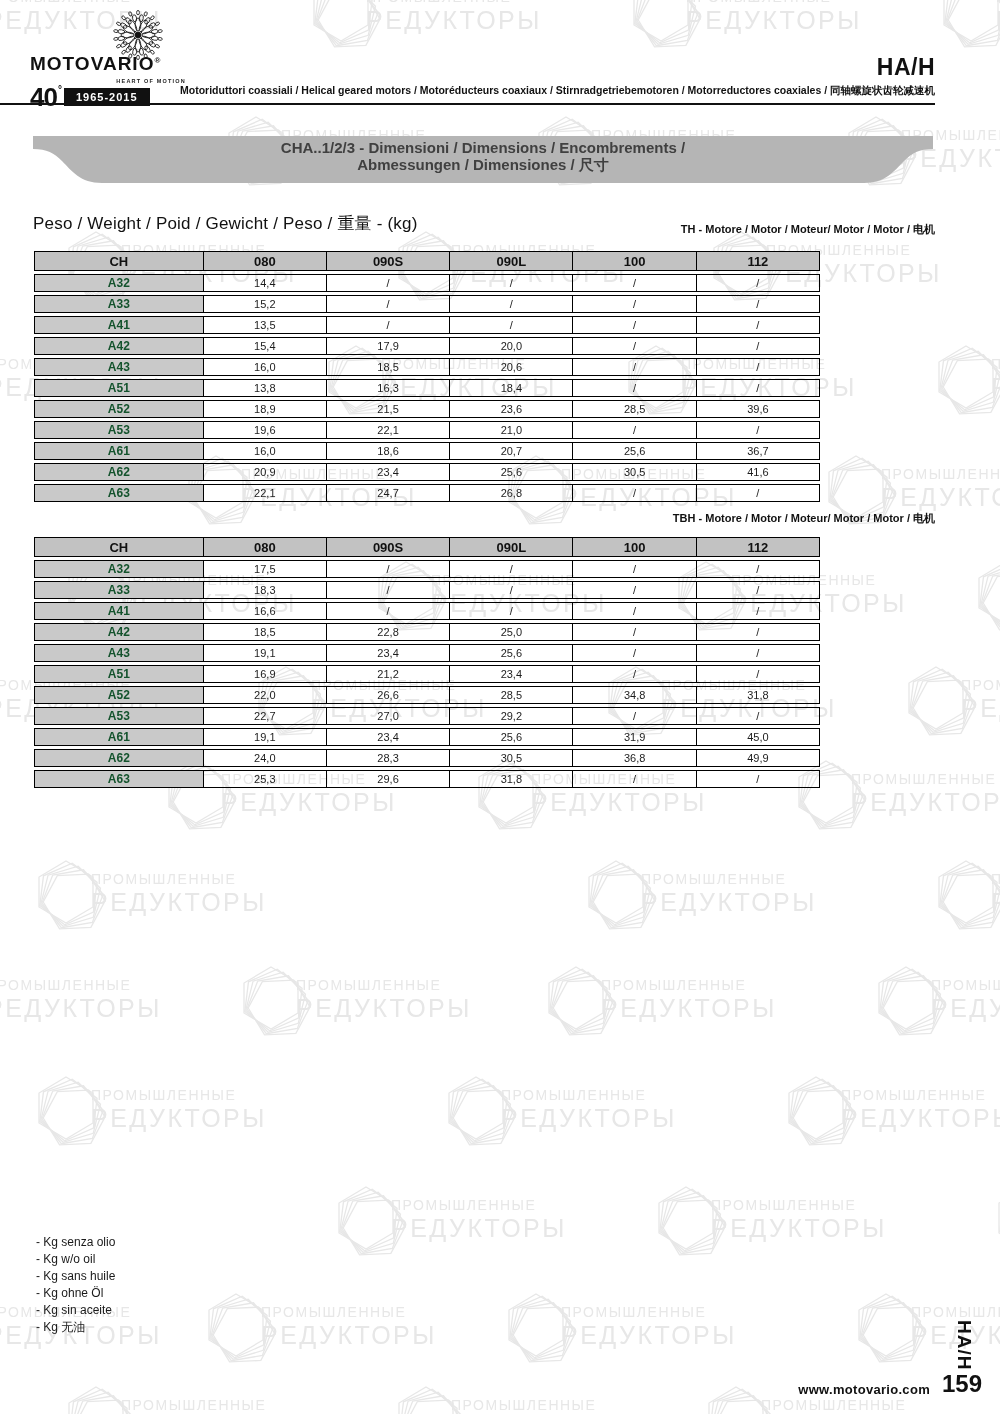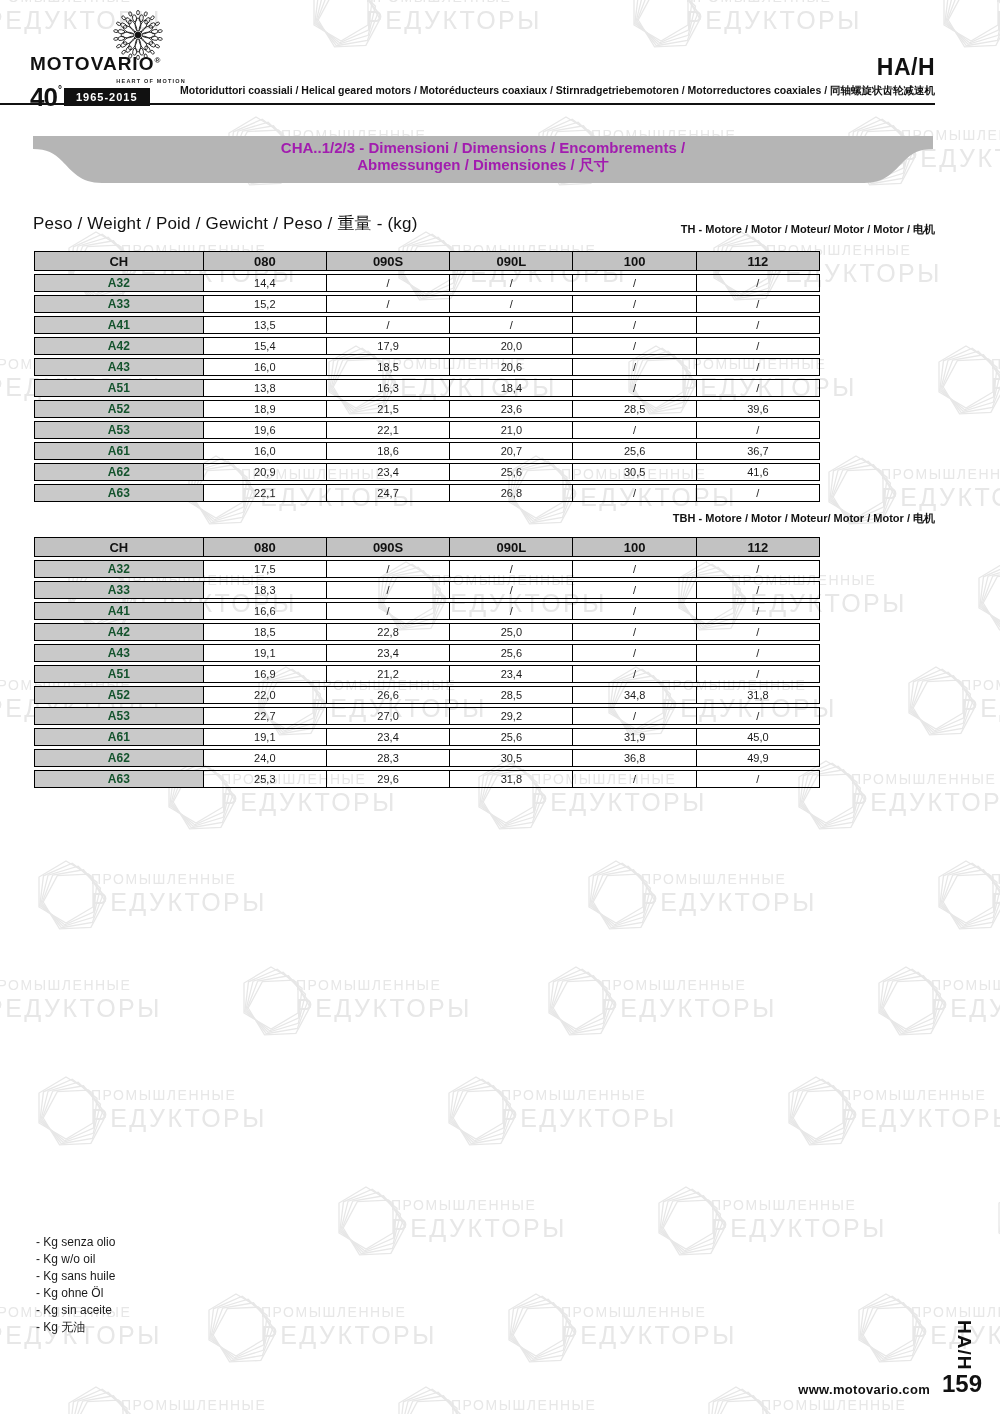--- a/index.html
+++ b/index.html
@@ -27,21 +27,21 @@
   .badge50 .deg { font-size:10px; font-weight:700; margin:-2px 2px 0 1px; }
   .badge50 .yearsbox { background:#111; color:#fff; font-size:11px; font-weight:700;
              letter-spacing:1px; padding:3px 12px 3px 12px; margin-top:2px; }
   .prod-code { position:absolute; right:65px; top:54px; z-index:2; font-size:23px; font-weight:800; letter-spacing:0.5px; }
   .subtitle { position:absolute; right:65px; top:84px; z-index:2; font-size:10.5px; font-weight:700; white-space:nowrap; }
   .hdr-rule { position:absolute; left:0; top:103px; width:935px; height:2px; background:#111; z-index:2; }
   
   .banner { position:absolute; left:33px; top:136px; width:900px; height:50px; z-index:1; }
   .banner svg { position:absolute; left:0; top:0; }
   .banner-text { position:absolute; left:0; top:3px; width:100%; text-align:center;
-                 font-size:15px; font-weight:700; line-height:17px; color:#a21caf; }
+                 font-size:15px; font-weight:700; line-height:17px; color:#404040; }
   
   .weight-heading { position:absolute; left:33px; top:212px; z-index:2; font-size:17px; font-weight:400; letter-spacing:0.2px; }
   .motor-label { position:absolute; right:65px; z-index:2; font-size:11px; font-weight:700; }
   #th-label  { top:222px; }
   #tbh-label { top:511px; }
   
   .tbl { position:absolute; left:34px; width:786px; z-index:1; }
   #table-th  { top:251px; }
   #table-tbh { top:537px; }
   .tbl-row { display:flex; height:18px; margin-bottom:3px; }

